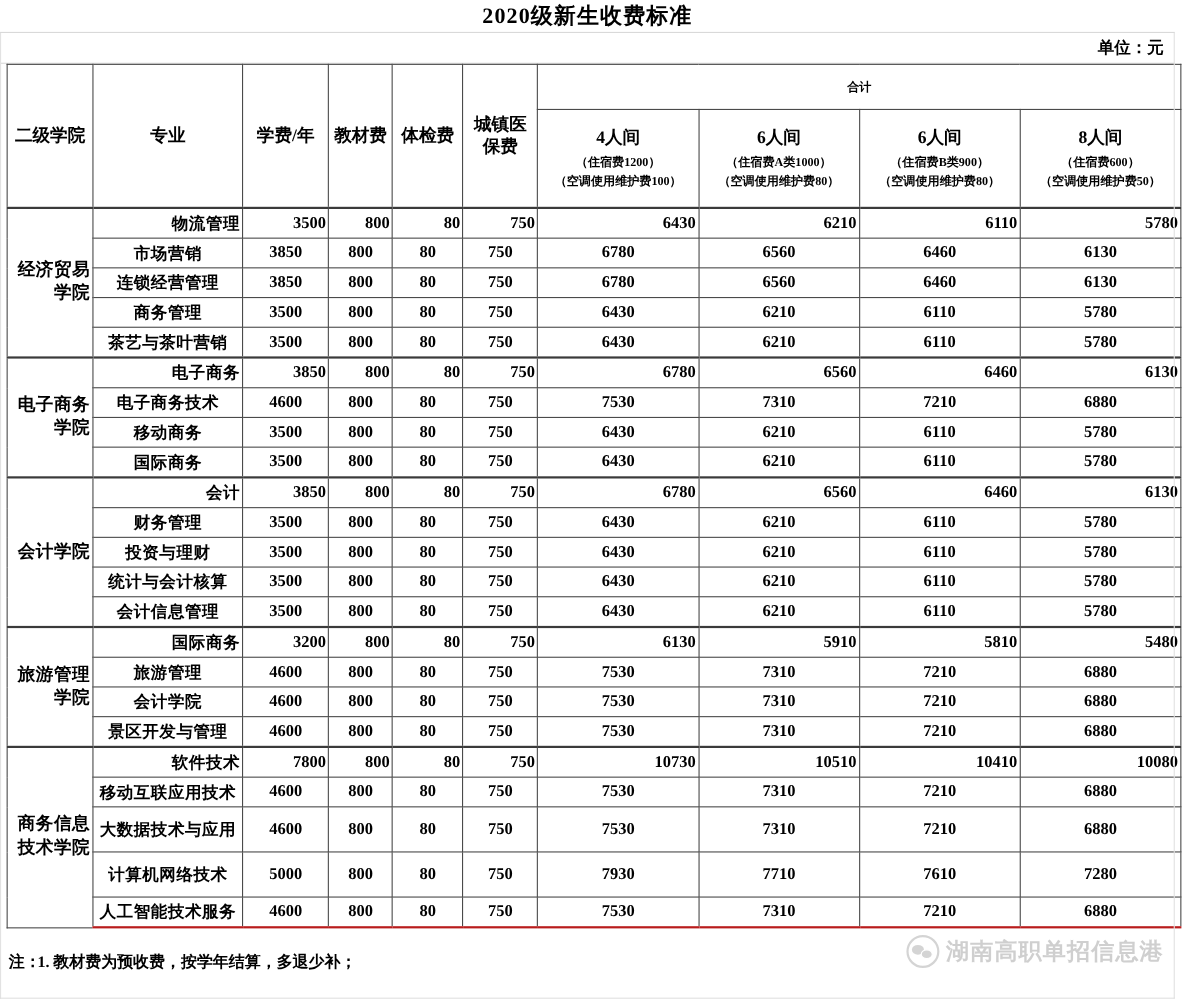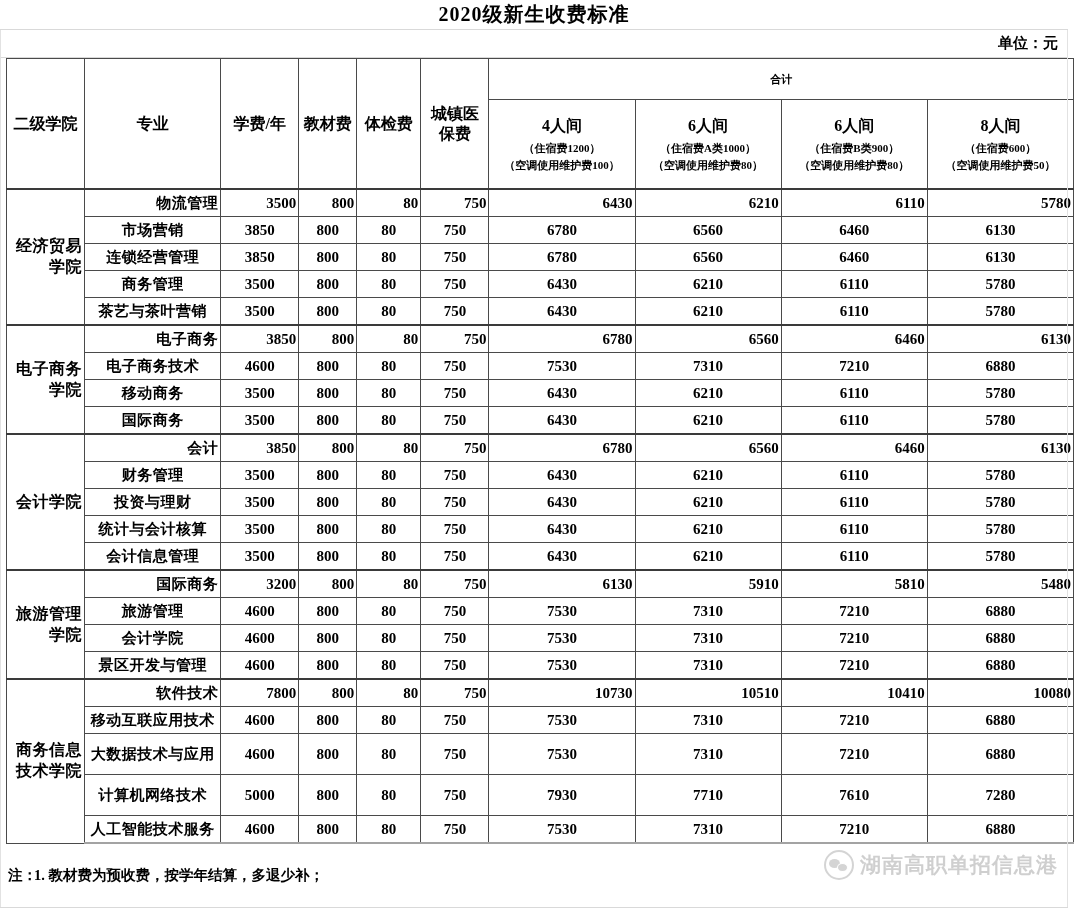--- a/index.html
+++ b/index.html
@@ -119,21 +119,21 @@
     letter-spacing: 0.5px;
   }
   td.num {
     font-size: 15px;
   }
   tr.r-std td { height: 26px; }
   tr.r-tall td { height: 40px; }
 
   
   tr.group-start td { border-top: 2px solid #3a3a3a; text-align: right; }
-  tr.last-row td { border-bottom: 2px solid #a3a3a3; margin-left: 12px; }
+  tr.last-row td { border-bottom: 2px solid #b91c1c; margin-left: 12px; }
 
   
   .notes {
     position: relative;
     margin-top: 8px;
     padding-left: 34px;
     font-size: 14.5px;
     font-weight: bold;
     line-height: 1.52;
     font-family: "Liberation Serif", "DejaVu Serif", serif;

